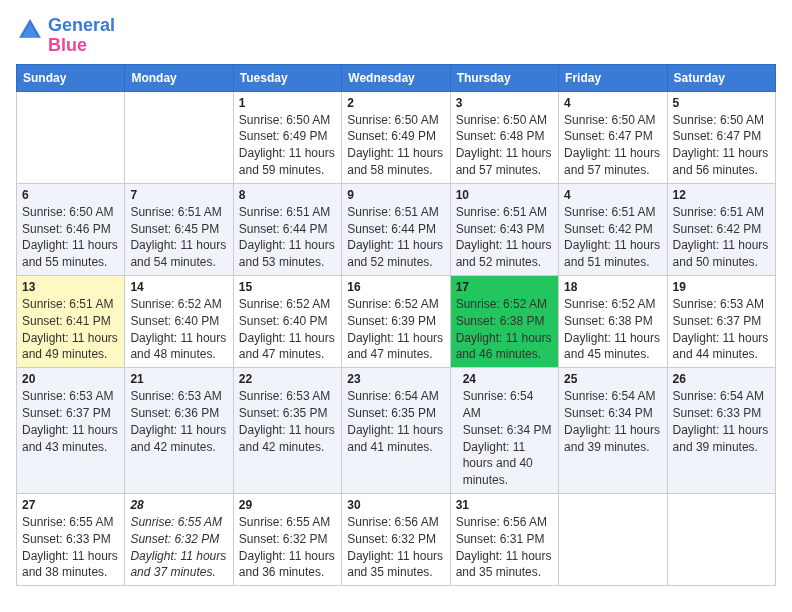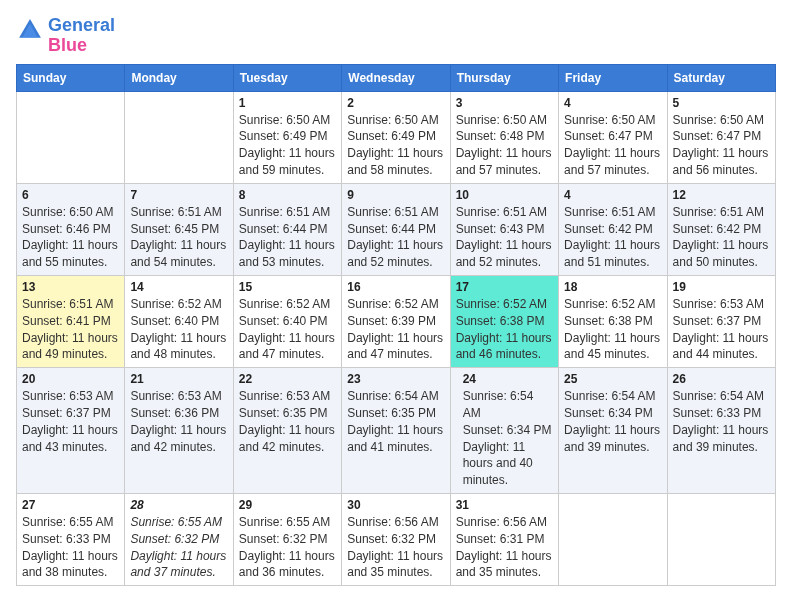--- a/index.html
+++ b/index.html
@@ -221,21 +221,21 @@
           <div class="day-info" style="white-space: pre-line;">Sunrise: 6:52 AM
 Sunset: 6:40 PM
 Daylight: 11 hours and 47 minutes.</div>
         </td>
         <td style="background-color: rgb(255, 255, 255);">
           <span class="day-num">16</span>
           <div class="day-info" style="white-space: pre-line;">Sunrise: 6:52 AM
 Sunset: 6:39 PM
 Daylight: 11 hours and 47 minutes.</div>
         </td>
-        <td style="background-color: #5eead4;">
+        <td style="background-color: #22c55e;">
           <span class="day-num">17</span>
           <div class="day-info" style="white-space: pre-line;">Sunrise: 6:52 AM
 Sunset: 6:38 PM
 Daylight: 11 hours and 46 minutes.</div>
         </td>
         <td style="background-color: rgb(255, 255, 255);">
           <span class="day-num">18</span>
           <div class="day-info" style="white-space: pre-line;">Sunrise: 6:52 AM
 Sunset: 6:38 PM
 Daylight: 11 hours and 45 minutes.</div>

